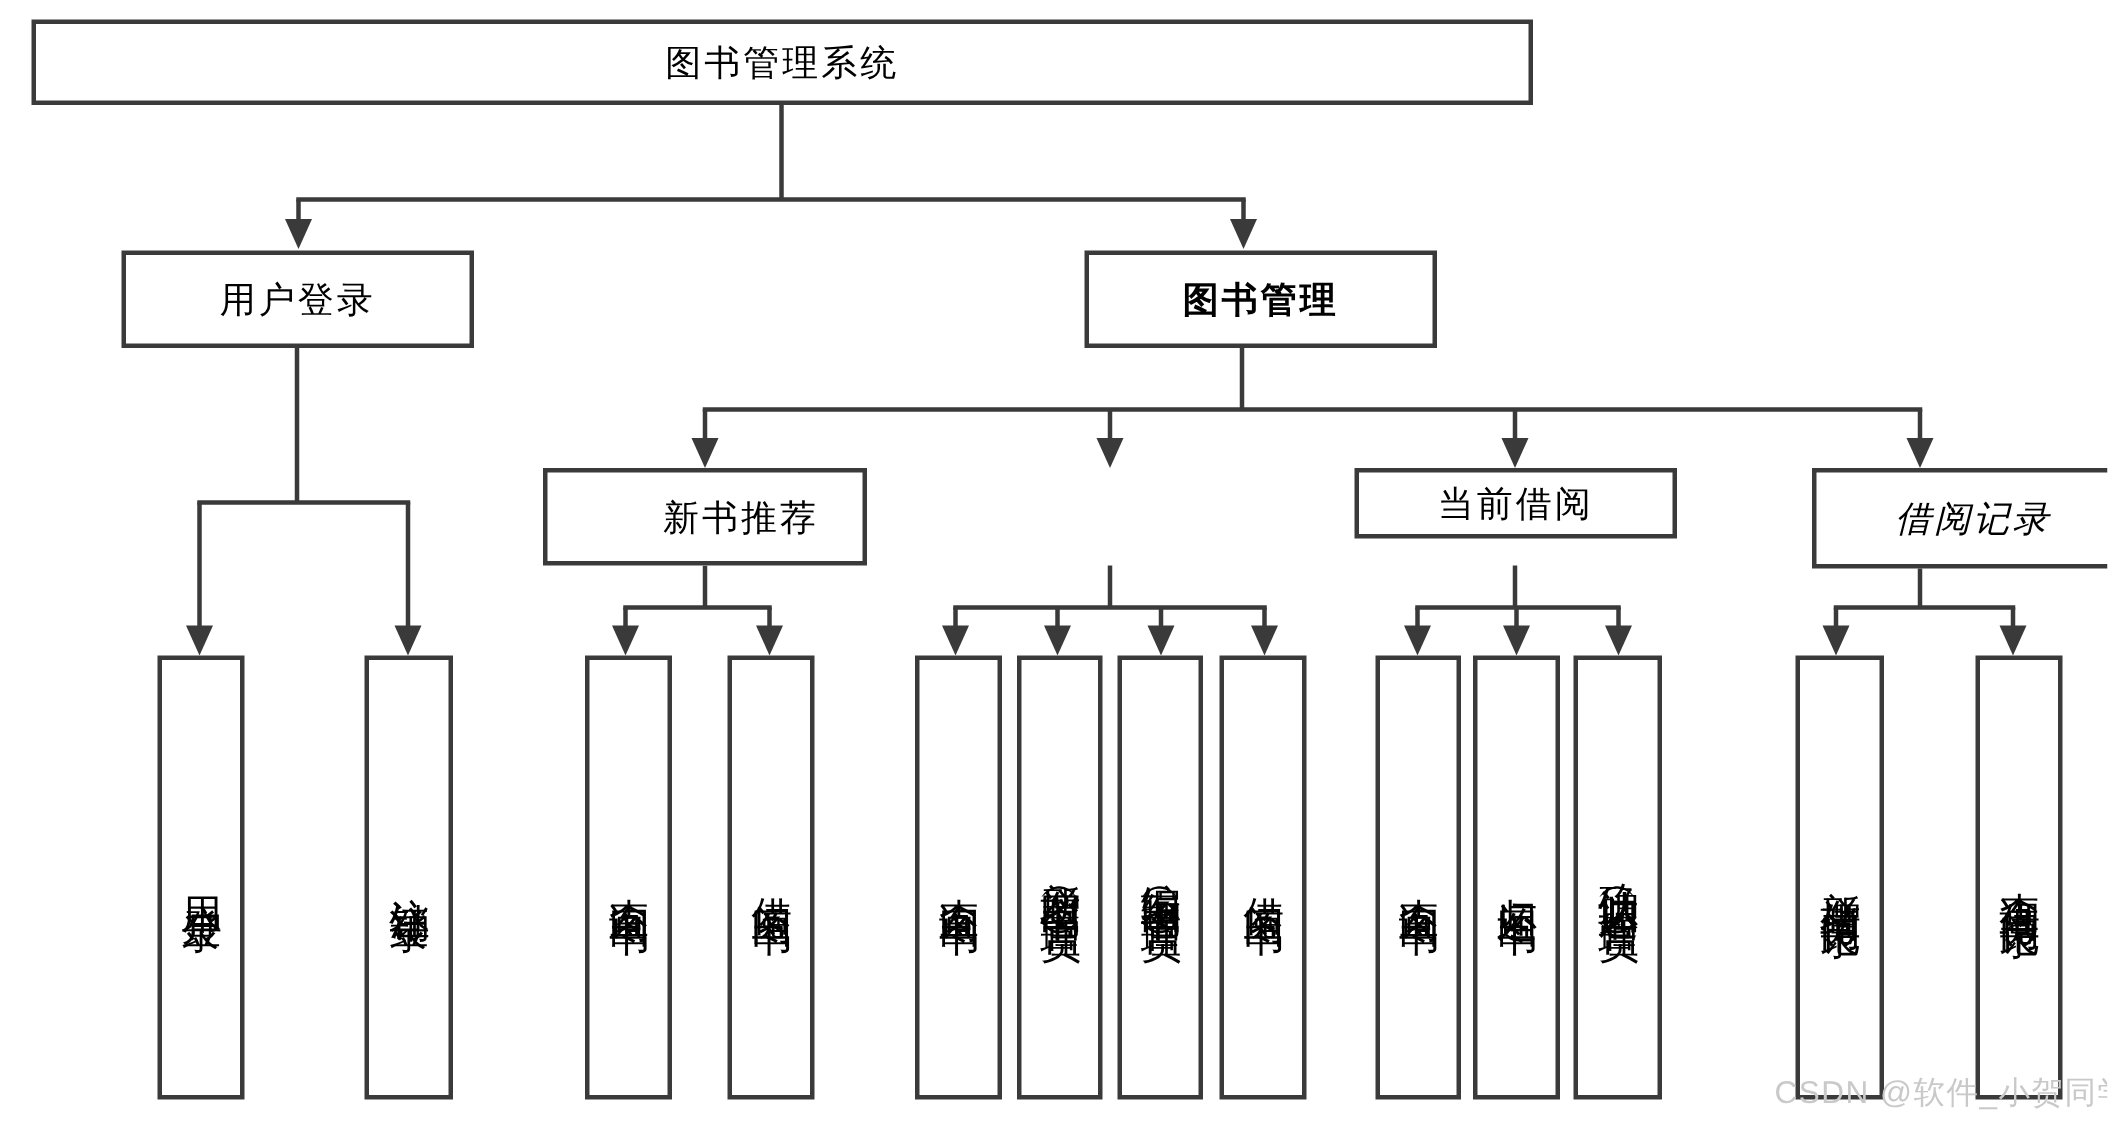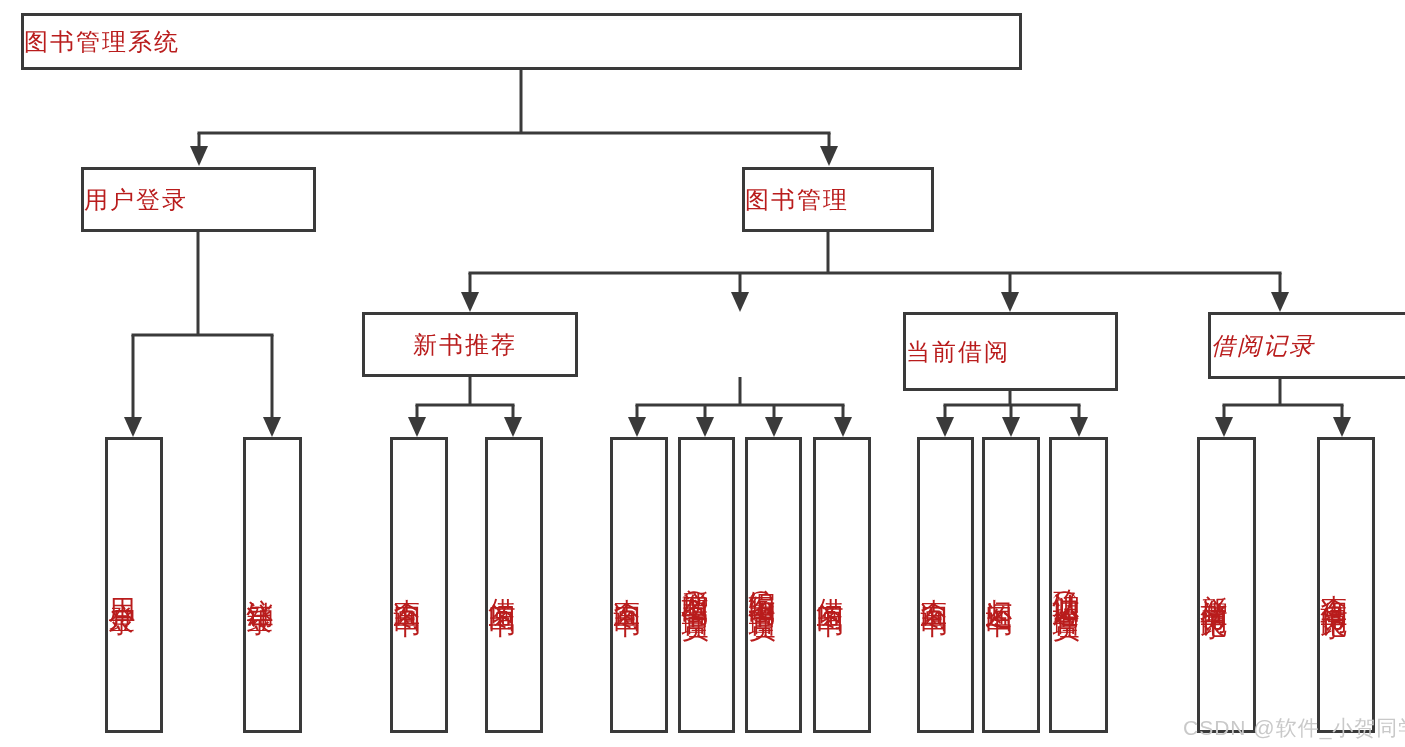--- a/index.html
+++ b/index.html
@@ -17,21 +17,22 @@
     width: 1405px; height: 747px;
     pointer-events: none;
   }
   .node {
     position: absolute;
     box-sizing: border-box;
     border: 3px solid #3a3a3a;
     background: #ffffff;
     display: flex;
     align-items: center;
-    color: #b91c1c;
+    justify-content: center;
+    color: #000000;
   }
   .node.h span {
     font-size: 24px;
     letter-spacing: 2px;
     white-space: nowrap;
   }
   .node.v span {
     writing-mode: vertical-rl;
     font-size: 27px;
     letter-spacing: 4px;
@@ -129,28 +130,28 @@
     </g>
   </svg>
 
   <div class="node h" style="left:21px; top:13px; width:1001px; height:57px;">
     <span>图书管理系统</span>
   </div>
 
   <div class="node h" style="left:81px; top:167px; width:235px; height:65px;">
     <span>用户登录</span>
   </div>
-  <div class="node h" style="left:742px; top:167px; width:192px; height:65px;">
+  <div class="node h" style="left:723px; top:167px; width:235px; height:65px;font-weight:bold;">
     <span>图书管理</span>
   </div>
 
   <div class="node h" style="left:362px; top:312px; width:216px; height:65px;padding-left:48px;">
     <span>新书推荐</span>
   </div>
-  <div class="node h" style="left:903px; top:312px; width:215px; height:79px;">
+  <div class="node h" style="left:903px; top:312px; width:215px; height:47px;">
     <span>当前借阅</span>
   </div>
   <div class="node h" style="left:1208px; top:312px; width:215px; height:67px;font-style:italic;">
     <span>借阅记录</span>
   </div>
 
   <div class="node v" style="left:105px; top:437px; width:58px; height:296px;">
     <span>用户登录</span>
   </div>
   <div class="node v" style="left:243px; top:437px; width:59px; height:296px;">

